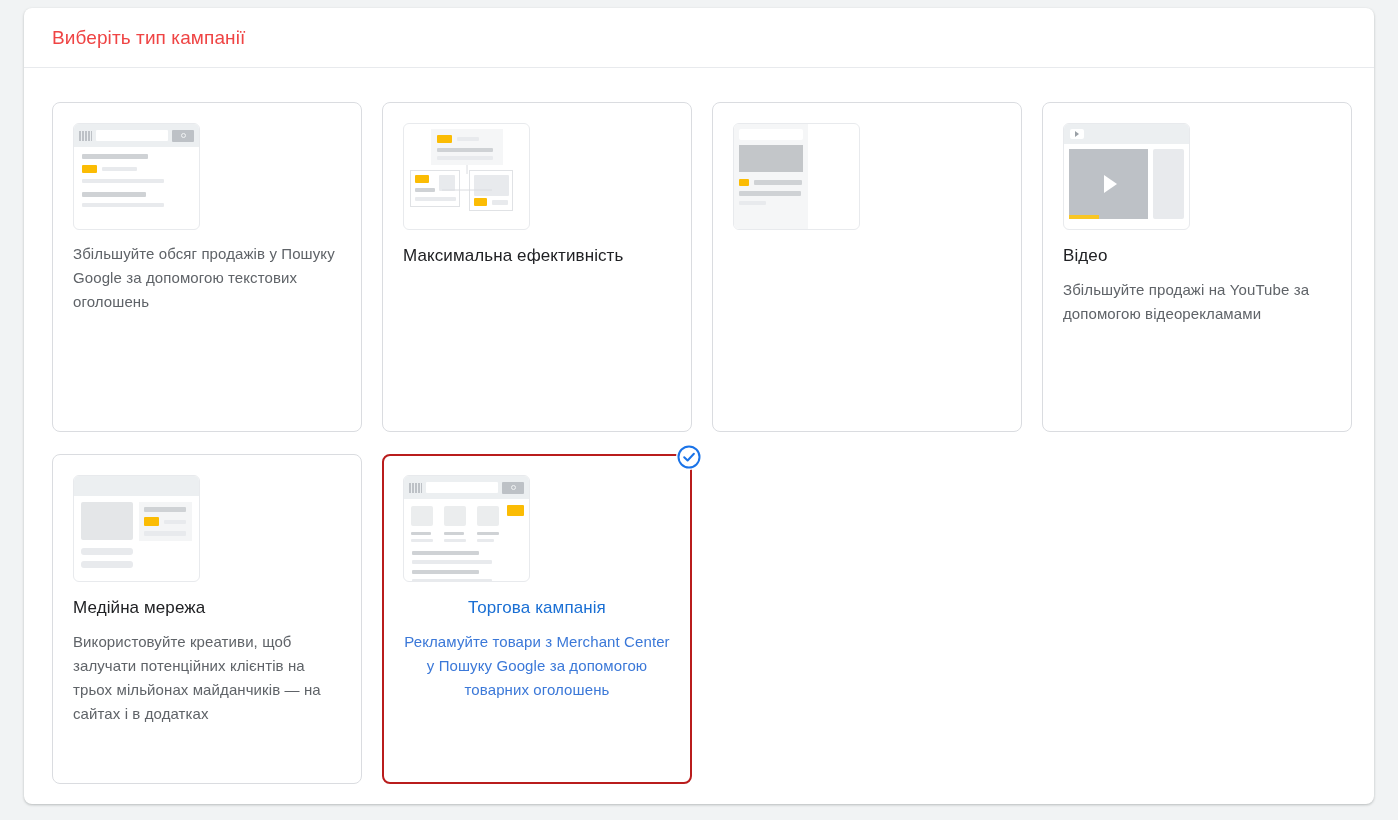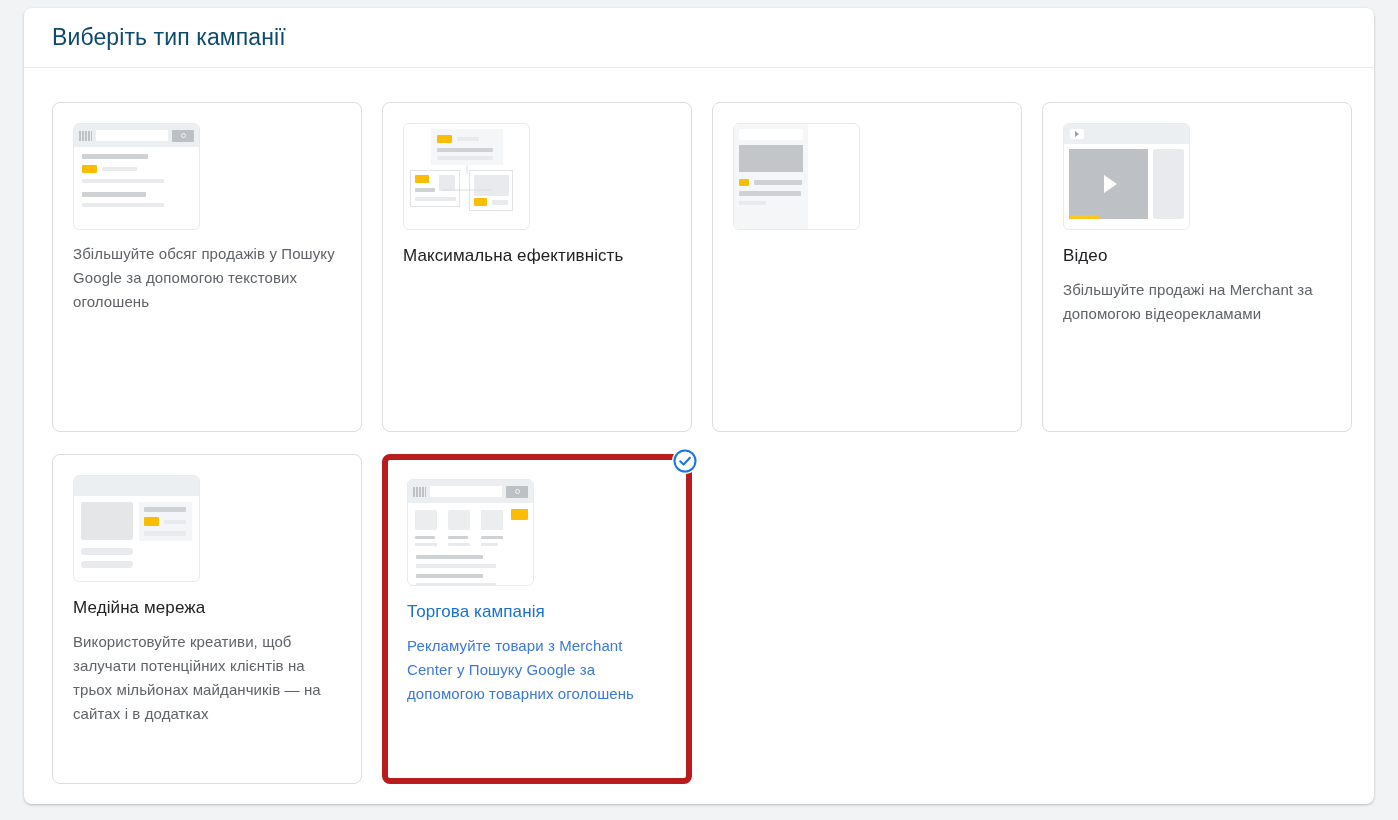--- a/index.html
+++ b/index.html
@@ -19,44 +19,45 @@
     box-shadow: 0 1px 3px rgba(60,64,67,.20), 0 1px 2px rgba(60,64,67,.12);
     overflow: hidden;
   }
   .panel-header {
     height: 60px;
     border-bottom: 1px solid #e8eaed;
     display: flex; align-items: center;
     padding: 0 28px;
   }
   .panel-title {
-    font-size: 23px;
-    color: #0c4a6e;
+    font-size: 19px;
+    color: #ef4444;
     font-weight: 400;
     letter-spacing: .1px;
   }
   .grid {
     padding: 34px 28px 0 28px;
     display: grid;
     grid-template-columns: repeat(4, 310px);
     gap: 22px 20px;
   }
   .card {
     position: relative;
     width: 310px;
     height: 330px;
     background: #fff;
     border: 1px solid #dadce0;
     border-radius: 8px;
     padding: 20px 20px 16px 20px;
     cursor: pointer;
   }
   .card.selected {
-    border: 6px solid #b91c1c;
+    border: 2px solid #b91c1c;
     padding: 19px 19px 15px 19px;
+    text-align: center;
   }
   .check-badge {
     position: absolute;
     right: -12px; top: -12px;
     width: 26px; height: 26px;
     border-radius: 50%;
     background: #fff;
     display: flex; align-items: center; justify-content: center;
   }
   .card-title {
@@ -241,21 +242,21 @@
         </div>
         <div class="v-main">
           <div class="v-screen">
             <div class="v-tri"></div>
             <div class="v-prog"></div>
           </div>
           <div class="v-side"></div>
         </div>
       </div>
       <div class="card-title">Відео</div>
-      <div class="card-desc">Збільшуйте продажі на Merchant за допомогою відеорекламами</div>
+      <div class="card-desc">Збільшуйте продажі на YouTube за допомогою відеорекламами</div>
     </div>
 
     <div class="card">
       <div class="illus">
         <div class="d-head"></div>
         <div class="d-main">
           <div class="d-img"></div>
           <div class="d-panel">
             <div class="bar dk" style="width:42px;height:5px;margin-bottom:5px"></div>
             <div class="row" style="margin-bottom:5px">

